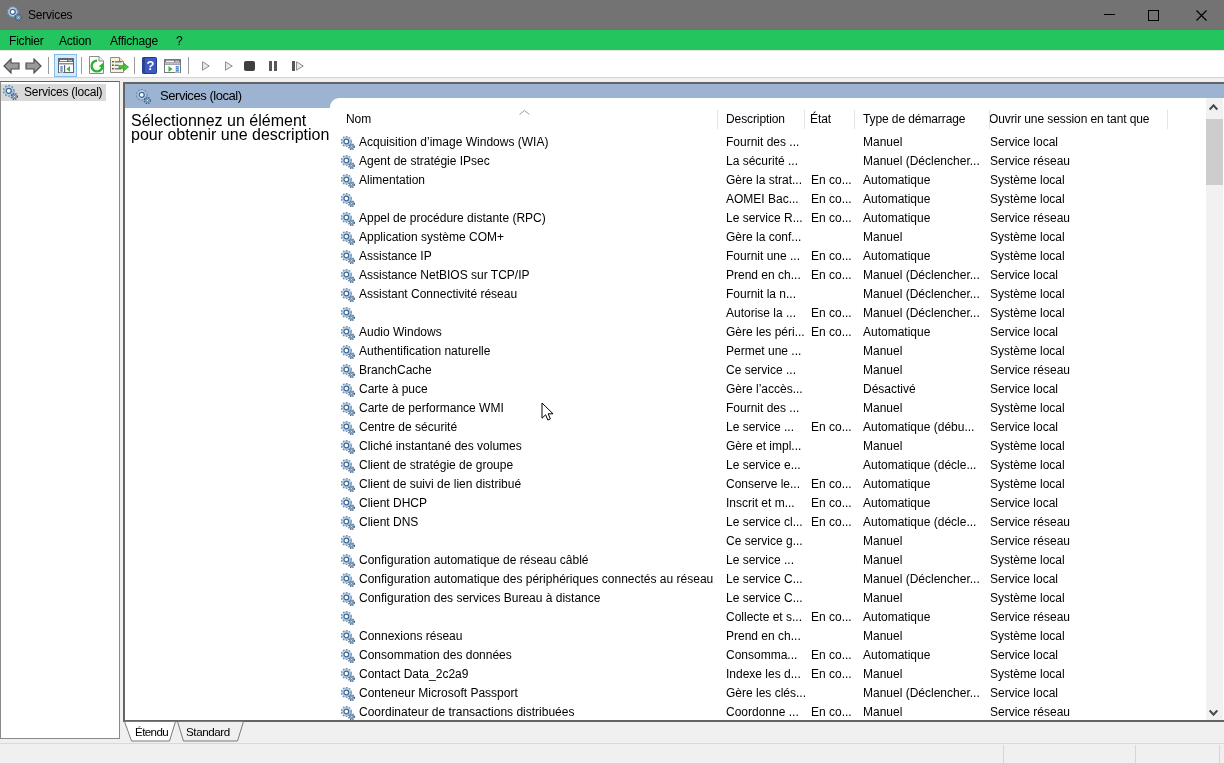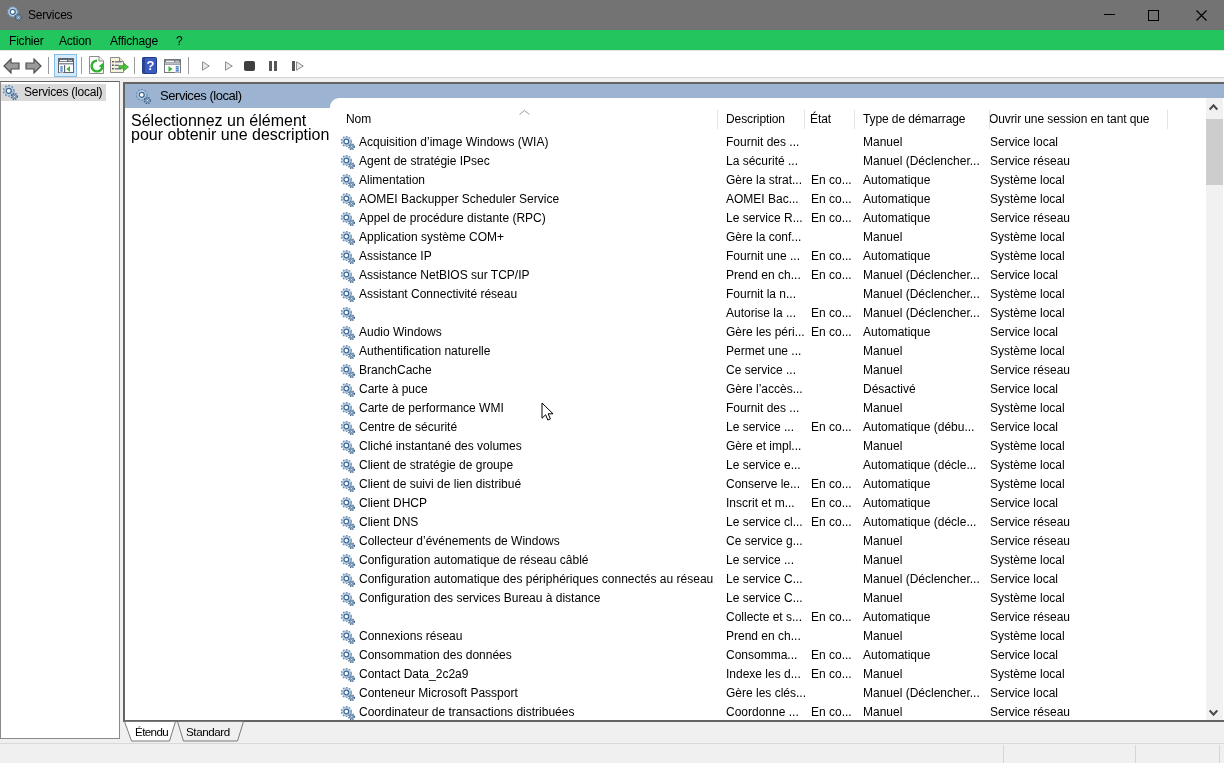--- a/index.html
+++ b/index.html
@@ -193,21 +193,20 @@
     <div class="rname">Alimentation</div>
     <div class="rdesc">Gère la strat...</div>
     <div class="retat">En co...</div>
     <div class="rtype">Automatique</div>
     <div class="ropen">Système local</div>
   </div>
 <div class="row" style="top:190px">
     <svg width="14" height="14" viewBox="0 0 16 16">
       <use href="#gear"></use>
     </svg>
-    <div class="rname">AOMEI Backupper Scheduler Service</div>
     <div class="rdesc">AOMEI Bac...</div>
     <div class="retat">En co...</div>
     <div class="rtype">Automatique</div>
     <div class="ropen">Système local</div>
   </div>
 <div class="row" style="top:209px">
     <svg width="14" height="14" viewBox="0 0 16 16">
       <use href="#gear"></use>
     </svg>
     <div class="rname">Appel de procédure distante (RPC)</div>
@@ -364,21 +363,20 @@
     <div class="rname">Client DNS</div>
     <div class="rdesc">Le service cl...</div>
     <div class="retat">En co...</div>
     <div class="rtype">Automatique (décle...</div>
     <div class="ropen">Service réseau</div>
   </div>
 <div class="row" style="top:532px">
     <svg width="14" height="14" viewBox="0 0 16 16">
       <use href="#gear"></use>
     </svg>
-    <div class="rname">Collecteur d’événements de Windows</div>
     <div class="rdesc">Ce service g...</div>
     <div class="rtype">Manuel</div>
     <div class="ropen">Service réseau</div>
   </div>
 <div class="row" style="top:551px">
     <svg width="14" height="14" viewBox="0 0 16 16">
       <use href="#gear"></use>
     </svg>
     <div class="rname">Configuration automatique de réseau câblé</div>
     <div class="rdesc">Le service ...</div>

